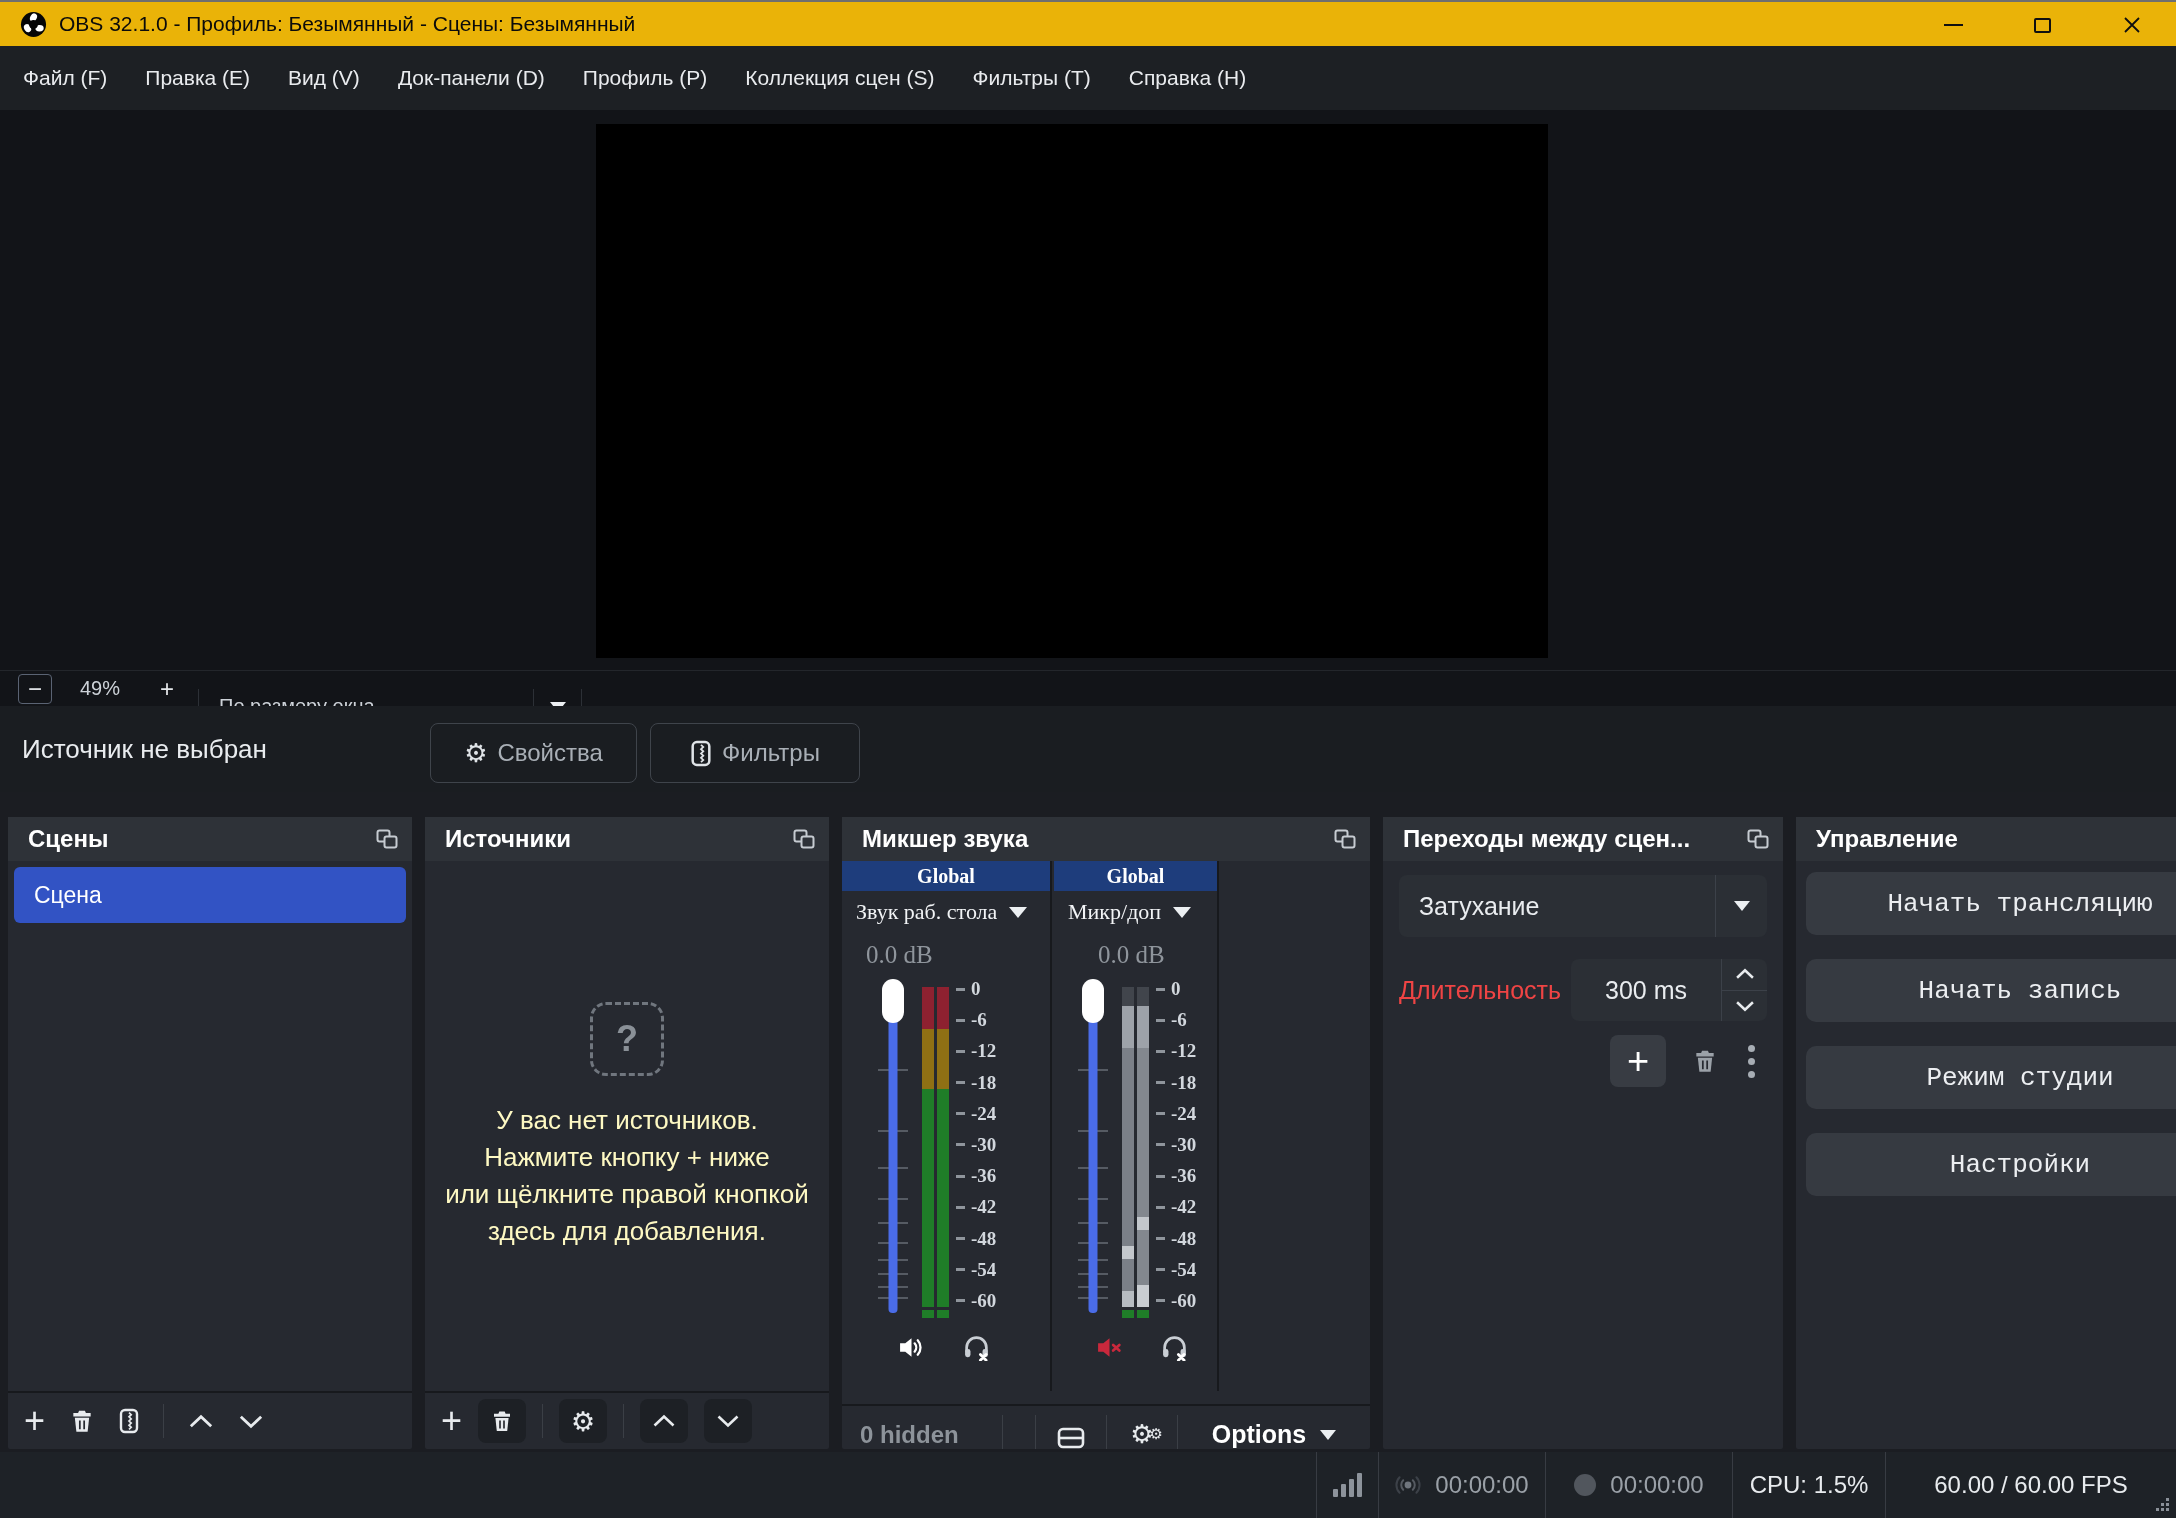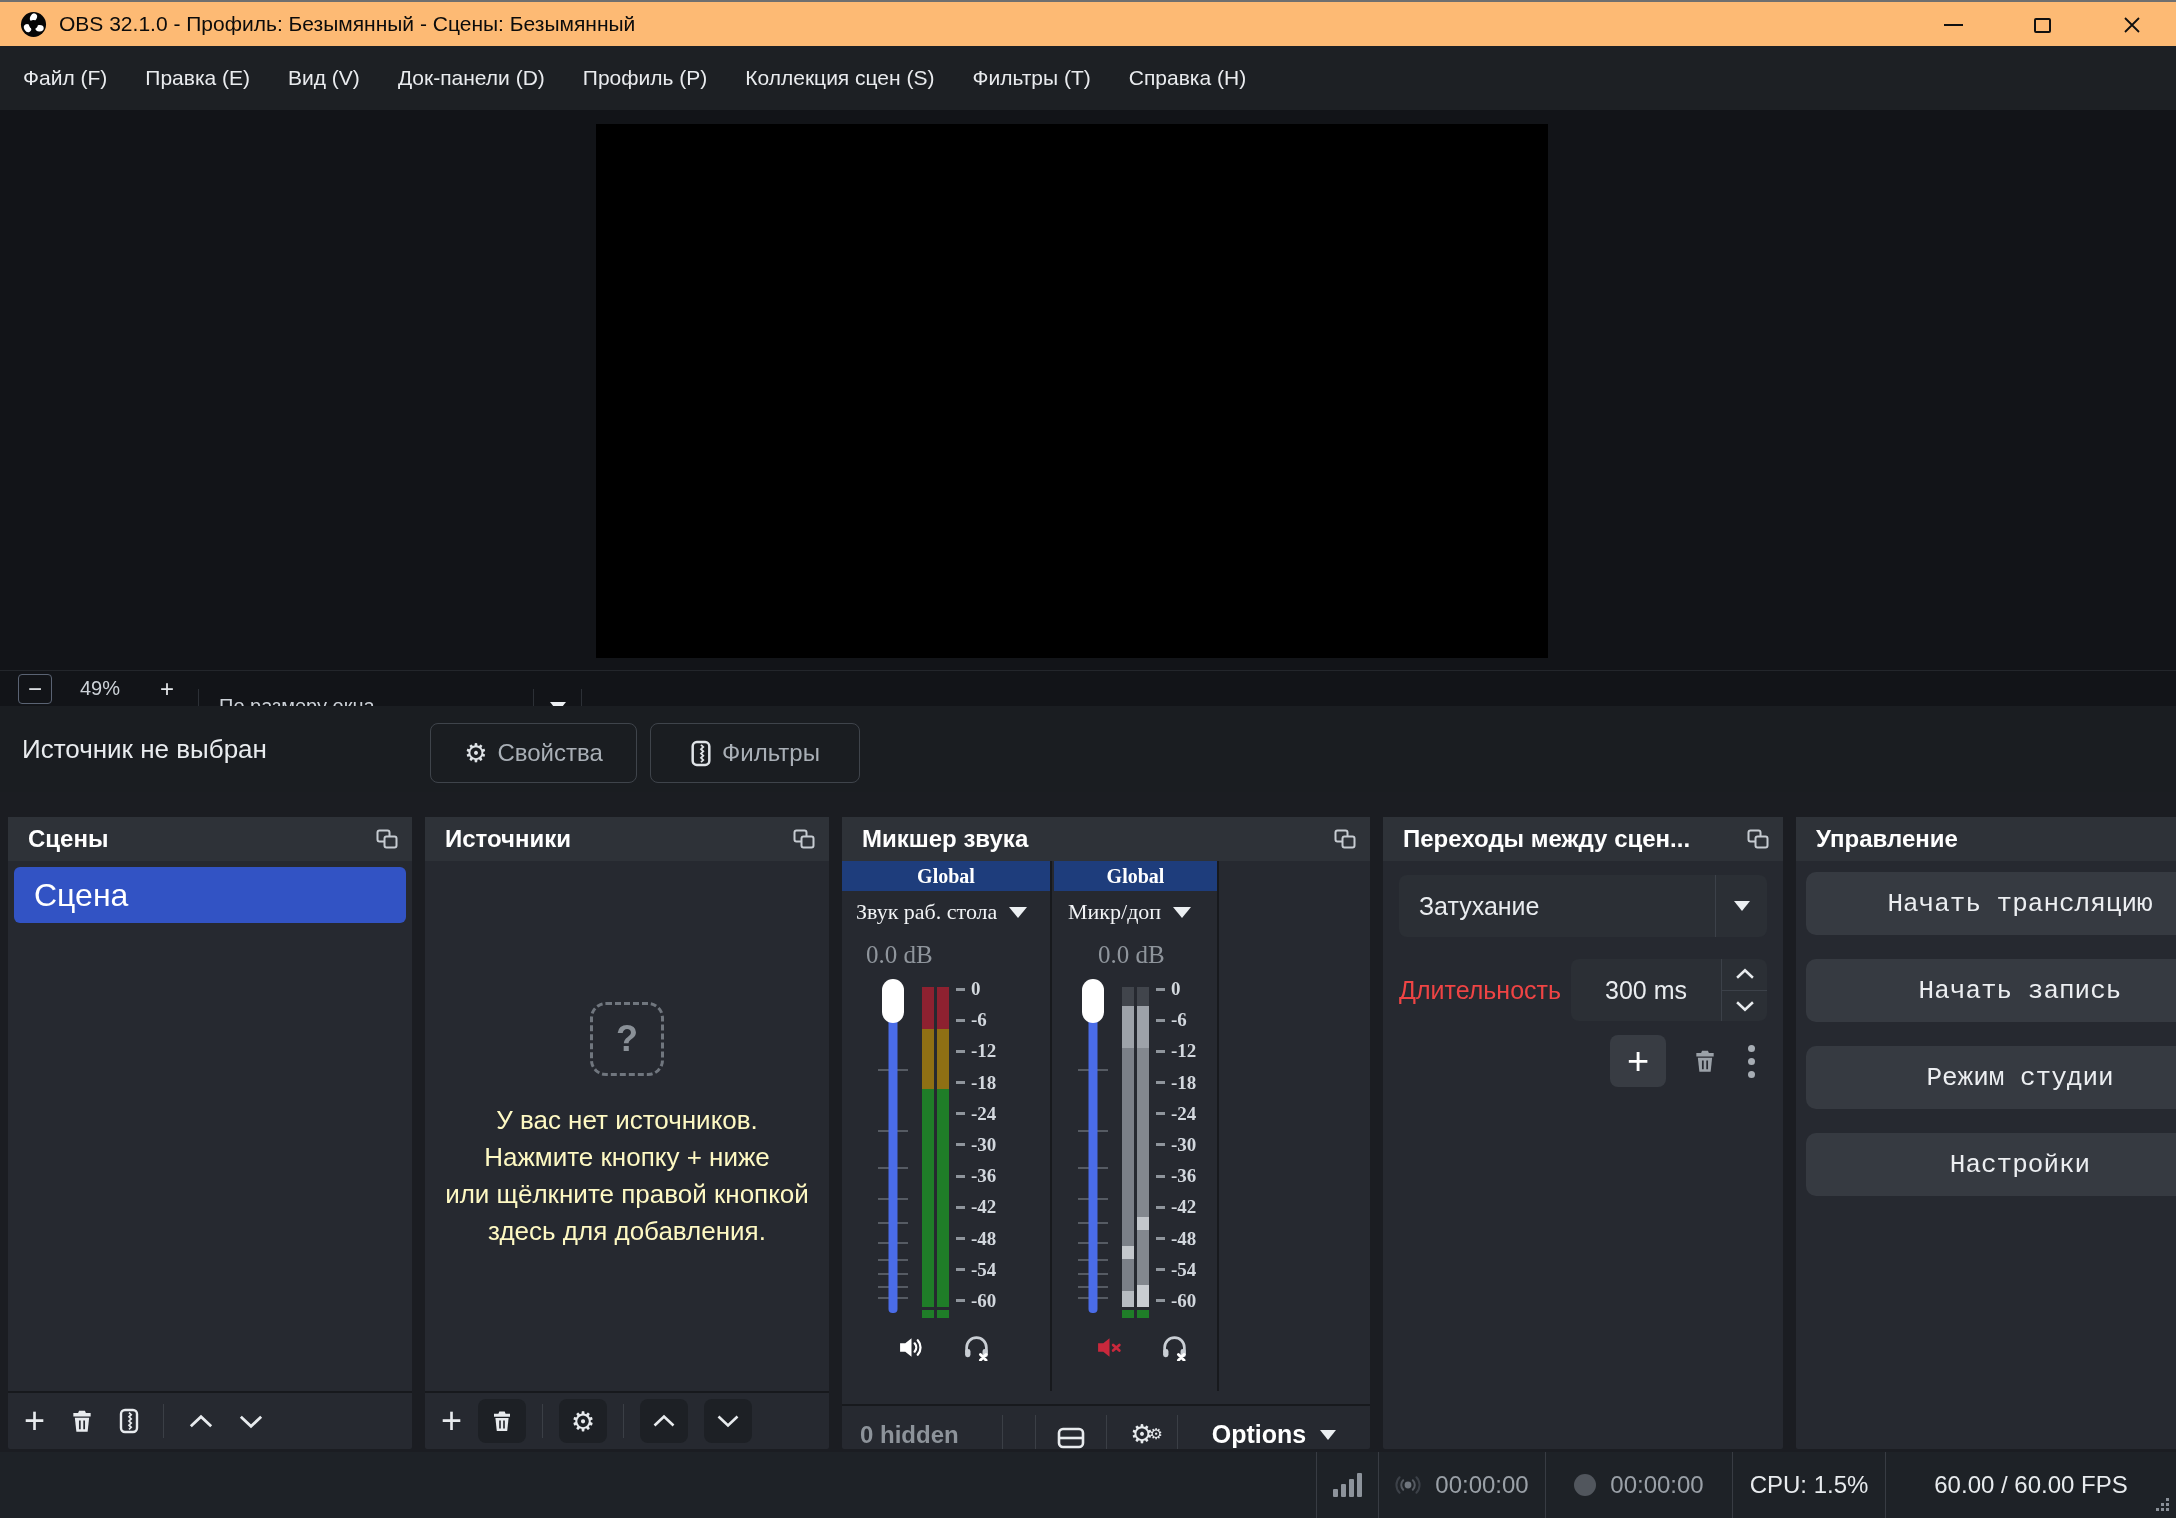--- a/index.html
+++ b/index.html
@@ -1,20 +1,20 @@
 <!DOCTYPE html>
 <html style="--accent: #3253c4; --global_strip: #1e3d7c; --meter_red: #8e2130; --meter_yellow: #8f7014; --meter_green: #1f7d28; --slider_blue: #4a6ce8; --mute_red: #c9283c;"><head>
 <meta charset="utf-8">
 <style>
   * { box-sizing: border-box; margin: 0; padding: 0; }
   html,body { width:2176px; height:1518px; overflow:hidden; }
   body { background:#15171b; font-family:"Liberation Sans","DejaVu Sans",sans-serif; position:relative; color:#e8ebee; }
 
   
-  .titlebar { position:absolute; left:0; top:0; width:2176px; height:46px; background:#fdba74; border-top:2px solid #6f6f6f; display:flex; align-items:center; }
+  .titlebar { position:absolute; left:0; top:0; width:2176px; height:46px; background:#eab308; border-top:2px solid #6f6f6f; display:flex; align-items:center; }
   .titlebar .logo { margin-left:20px; width:27px; height:27px; flex:0 0 auto; }
   .titlebar .title { margin-left:12px; font-size:21px; color:#0b0b0b; }
   .wincaps { position:absolute; right:0; top:0; height:46px; display:flex; }
   .wincap { width:89px; height:46px; display:flex; align-items:center; justify-content:center; }
 
   
   .menubar { position:absolute; left:0; top:46px; width:2176px; height:64px; background:#1d2024; display:flex; align-items:center; padding-left:4px; }
   .menu-item { padding:0 19px; font-size:21px; color:#e9ebee; line-height:64px; }
 
   
@@ -44,21 +44,21 @@
   .p-head { height:44px; background:#2e3238; display:flex; align-items:center; padding:0 14px 0 20px; }
   .p-title { font-size:24px; font-weight:bold; color:#ffffff; flex:1; white-space:nowrap; overflow:hidden; }
   .p-body { position:absolute; left:0; top:44px; right:0; bottom:0; }
 
   .dock-toolbar { position:absolute; left:0; right:0; bottom:0; height:58px; border-top:2px solid #17191d; display:flex; align-items:center; padding:0 16px; gap:24px; }
   .vsep { width:1px; height:34px; background:#3b3f46; }
   .tb-plus { font-size:36px; color:#e8ebee; line-height:30px; }
   .tb-btn { width:48px; height:44px; border-radius:8px; background:#1d2025; display:flex; align-items:center; justify-content:center; }
 
   
-  .scene-item { margin:6px; height:56px; border-radius:6px; background:var(--accent,#3253c4); display:flex; align-items:center; padding-left:20px; font-size:32px; color:#fff; }
+  .scene-item { margin:6px; height:56px; border-radius:6px; background:var(--accent,#3253c4); display:flex; align-items:center; padding-left:20px; font-size:23px; color:#fff; }
 
   
   .src-empty { position:absolute; left:0; right:0; top:0; bottom:58px; display:flex; flex-direction:column; align-items:center; justify-content:center; }
   .qbox { width:74px; height:74px; border:3px dashed #70767e; border-radius:16px; display:flex; align-items:center; justify-content:center; font-size:36px; font-weight:bold; color:#8a9097; margin-bottom:26px; }
   .src-empty p { font-size:26px; color:#fef9c3; line-height:37px; text-align:center; }
 
   
   .chan { position:absolute; top:0; bottom:58px;font-family:Liberation Serif, serif; }
   #chan1 { left:0; width:210px; border-right:2px solid #17191d; }
   #chan2 { left:212px; width:165px; border-right:2px solid #17191d; }

